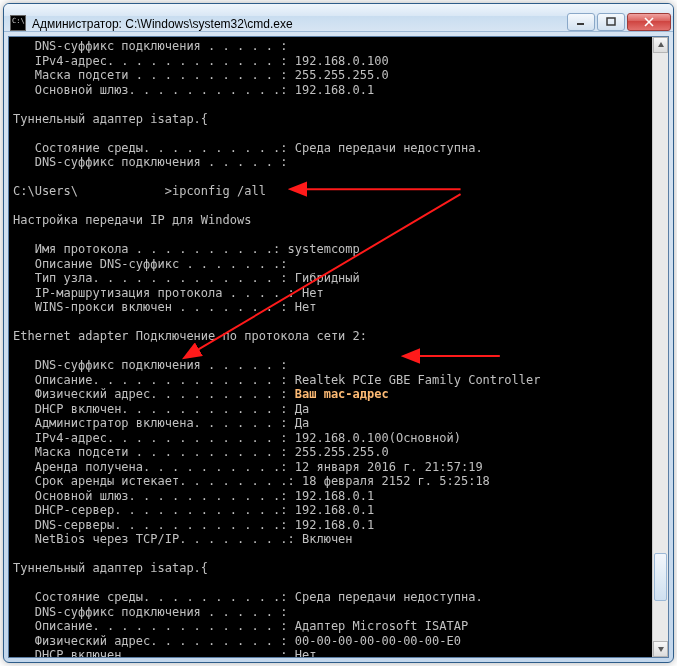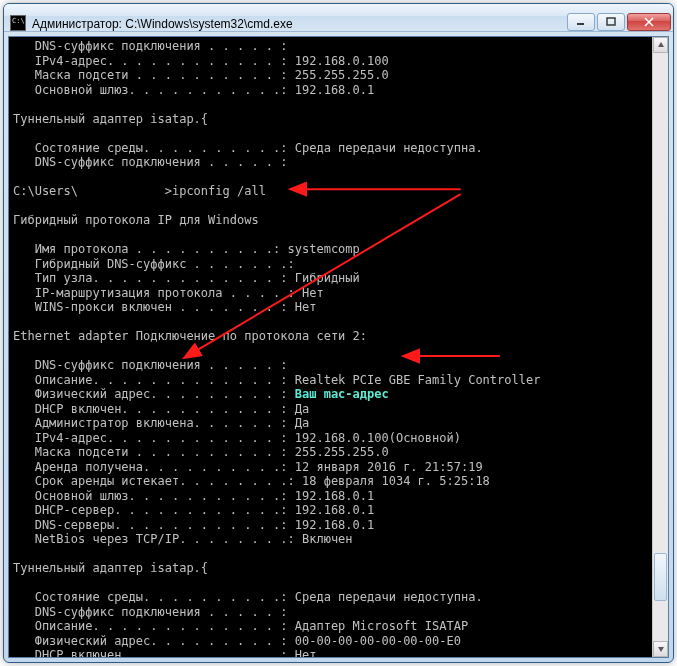--- a/index.html
+++ b/index.html
@@ -87,21 +87,21 @@
     position: absolute;
     top: 0; left: 0; right: 16px; bottom: 0;
     padding: 2px 4px;
     color: #c0c0c0;
     font-family: "Lucida Console", "Consolas", monospace;
     font-size: 12px;
     line-height: 14.5px;
     white-space: pre;
     overflow: hidden;
   }
-  .terminal .b { font-weight: bold; color: #5eead4; }
+  .terminal .b { font-weight: bold; color: #fdba74; }
   .scrollbar {
     position: absolute;
     right: 0; top: 0; bottom: 0;
     width: 16px;
     background: #e9e9e9;
     border-left: 1px solid #ccc;
     display: flex;
     flex-direction: column;
   }
   .sb-btn {
@@ -161,39 +161,39 @@
 <span>   Маска подсети . . . . . . . . . . : 255.255.255.0</span>
 <span>   Основной шлюз. . . . . . . . . . .: 192.168.0.1</span>
 
 <span>Туннельный адаптер isatap.{</span>
 
 <span>   Состояние среды. . . . . . . . . .: Среда передачи недоступна.</span>
 <span>   DNS-суффикс подключения . . . . . :</span>
 
 <span>C:\Users\            &gt;ipconfig /all</span>
 
-<span>Гибридный протокола IP для Windows</span>
+<span>Настройка передачи IP для Windows</span>
 
 <span>   Имя протокола . . . . . . . . . .: systemcomp</span>
-<span>   Гибридный DNS-суффикс . . . . . . .:</span>
+<span>   Описание DNS-суффикс . . . . . . .:</span>
 <span>   Тип узла. . . . . . . . . . . . . : Гибридный</span>
 <span>   IP-маршрутизация протокола . . . . : Нет</span>
 <span>   WINS-прокси включен . . . . . . . : Нет</span>
 
 <span>Ethernet adapter Подключение по протокола сети 2:</span>
 
 <span>   DNS-суффикс подключения . . . . . :</span>
 <span>   Описание. . . . . . . . . . . . . : Realtek PCIe GBE Family Controller</span>
 <span><span>   Физический адрес. . . . . . . . . : </span><span class="b">Ваш mac-адрес</span></span>
 <span>   DHCP включен. . . . . . . . . . . : Да</span>
 <span>   Администратор включена. . . . . . : Да</span>
 <span>   IPv4-адрес. . . . . . . . . . . . : 192.168.0.100(Основной)</span>
 <span>   Маска подсети . . . . . . . . . . : 255.255.255.0</span>
 <span>   Аренда получена. . . . . . . . . .: 12 января 2016 г. 21:57:19</span>
-<span>   Срок аренды истекает. . . . . . . .: 18 февраля 1034 г. 5:25:18</span>
+<span>   Срок аренды истекает. . . . . . . .: 18 февраля 2152 г. 5:25:18</span>
 <span>   Основной шлюз. . . . . . . . . . .: 192.168.0.1</span>
 <span>   DHCP-сервер. . . . . . . . . . . .: 192.168.0.1</span>
 <span>   DNS-серверы. . . . . . . . . . . .: 192.168.0.1</span>
 <span>   NetBios через TCP/IP. . . . . . . .: Включен</span>
 
 <span>Туннельный адаптер isatap.{</span>
 
 <span>   Состояние среды. . . . . . . . . .: Среда передачи недоступна.</span>
 <span>   DNS-суффикс подключения . . . . . :</span>
 <span>   Описание. . . . . . . . . . . . . : Адаптер Microsoft ISATAP</span>

